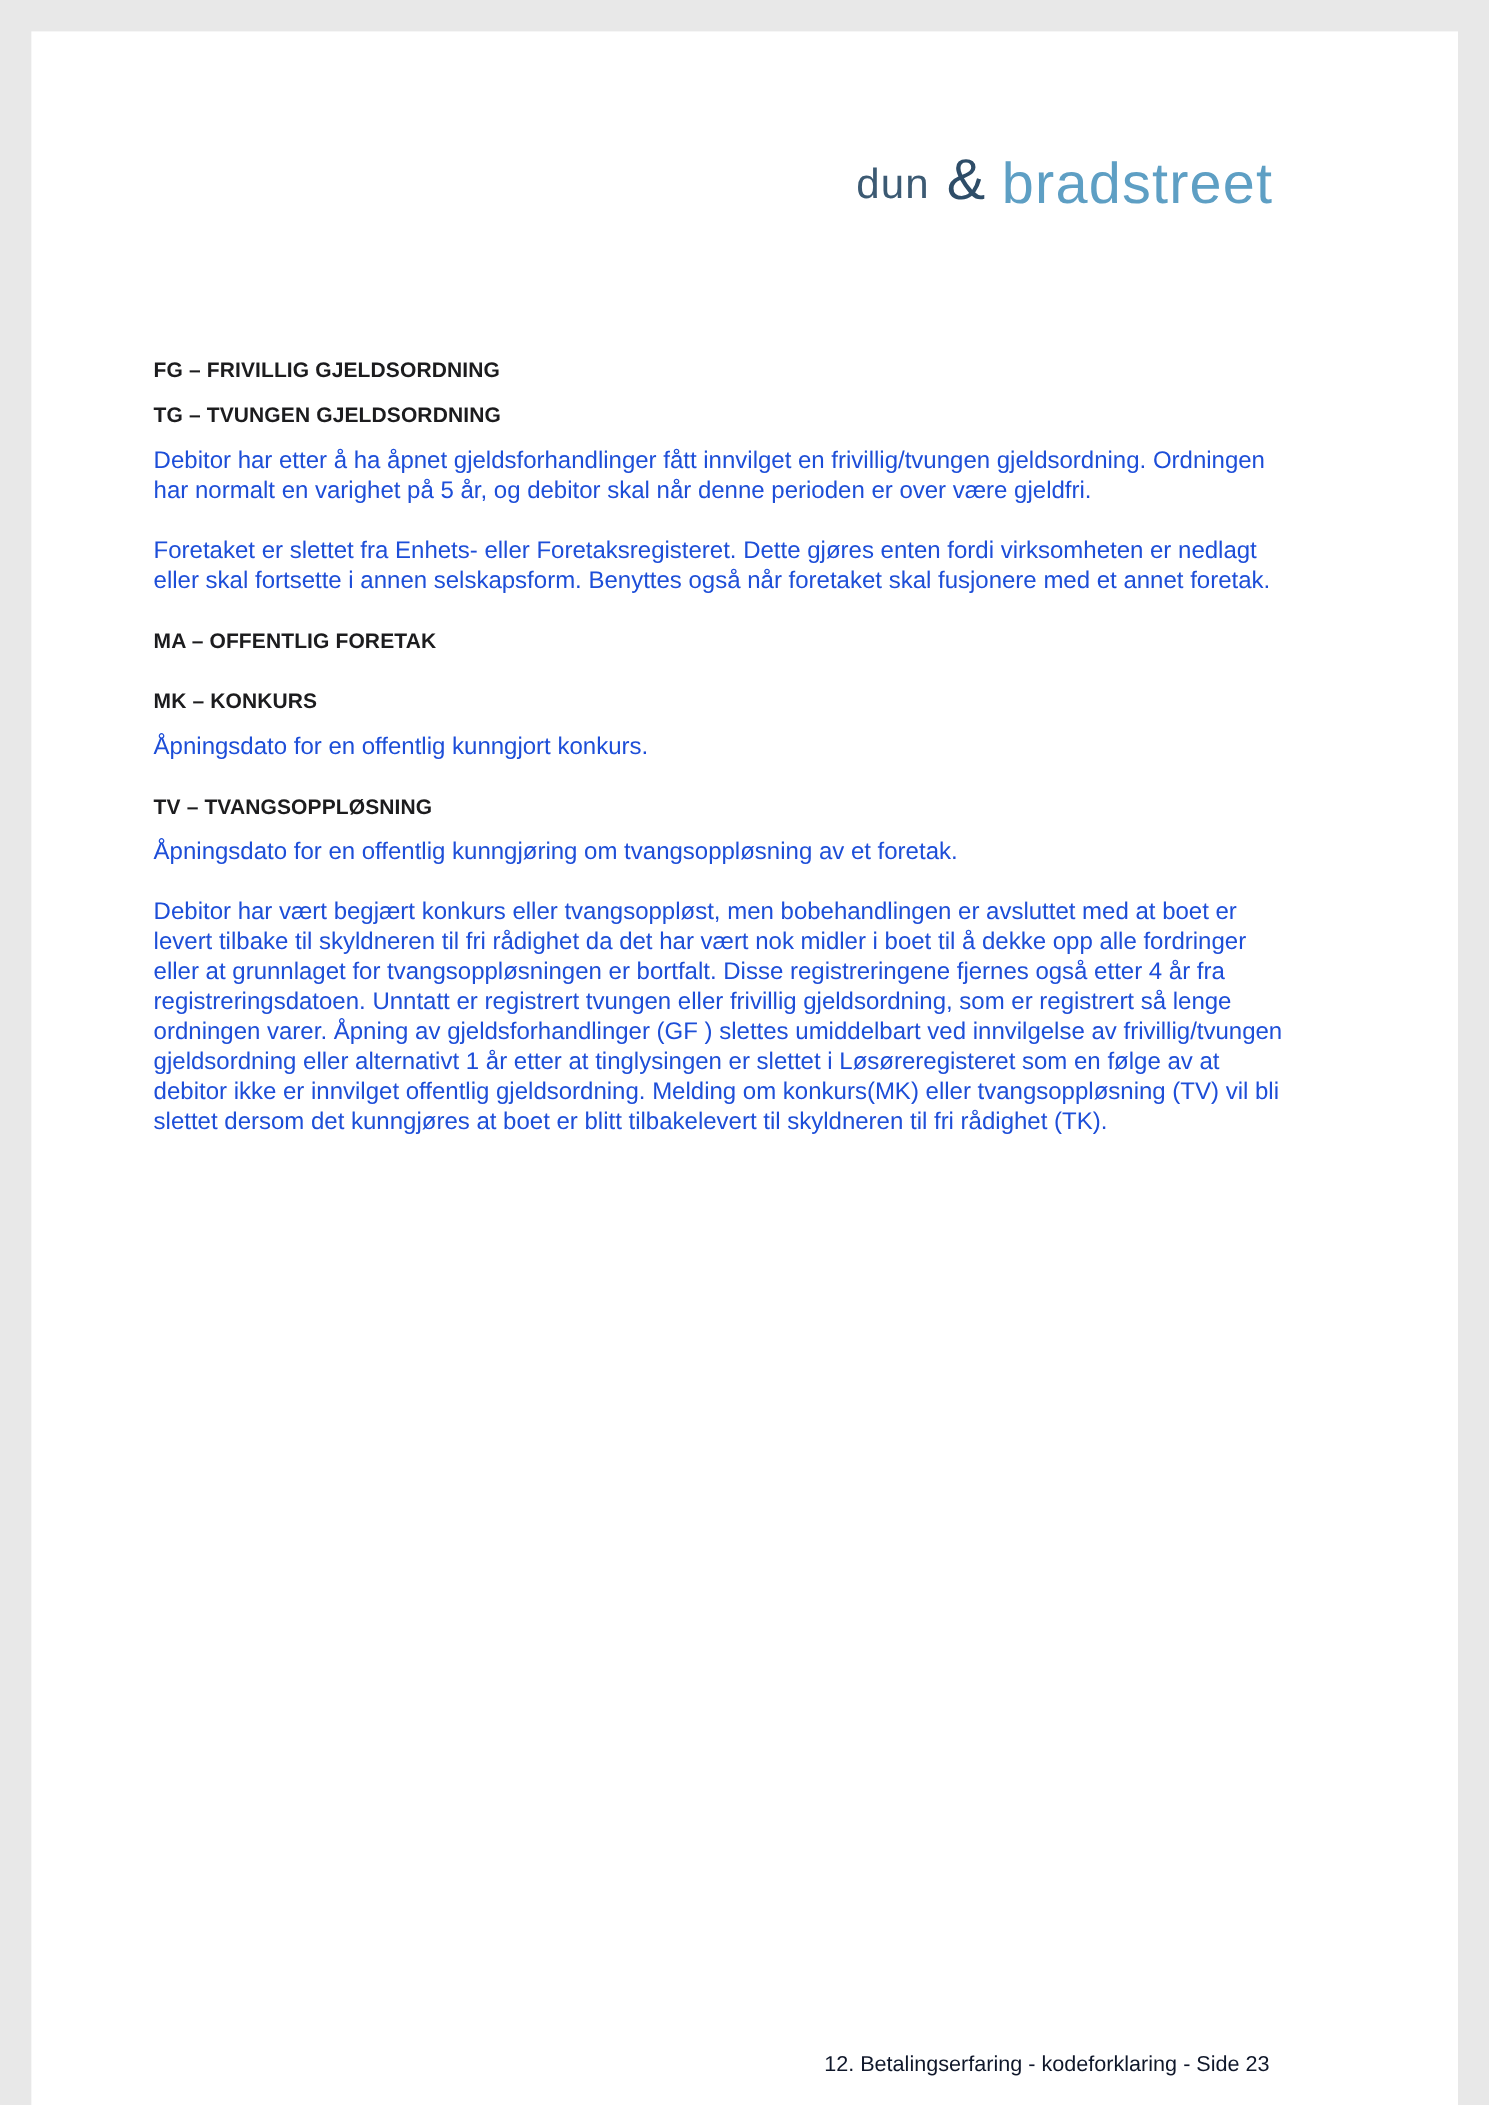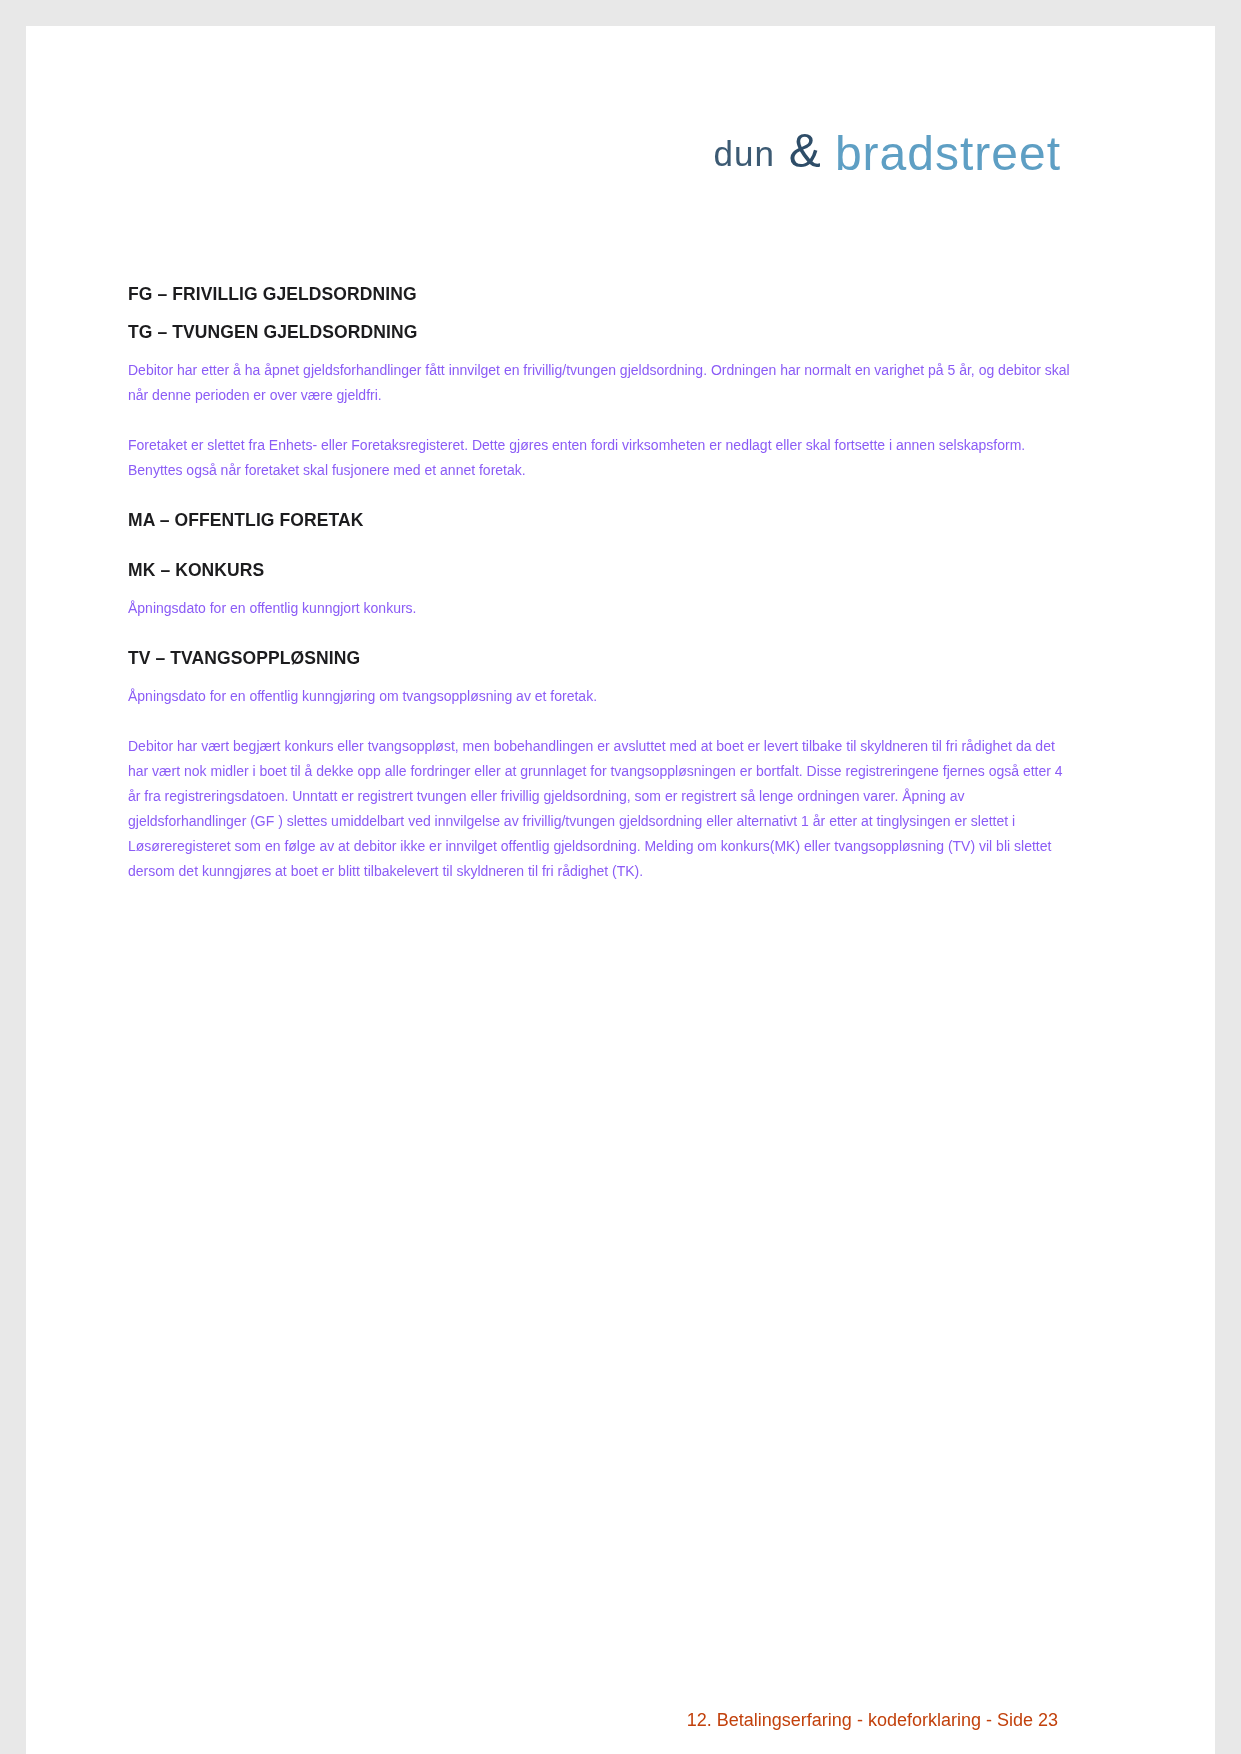--- a/index.html
+++ b/index.html
@@ -39,44 +39,44 @@
     margin: 0 1px;
     font-weight: 400;
   }
   .logo-bradstreet {
     font-size: 48px;
     letter-spacing: 1px;
   }
   
   main {
     position: absolute;
-    top: 230px;
+    top: 244px;
     left: 63px;
     width: 996px;
   }
   section { margin-bottom: 25px; }
   h2 {
     font-size: 17.5px;
     font-weight: bold;
     color: #1c1c1e;
     line-height: 25px;
     letter-spacing: 0.1px;
   }
   p {
-    font-size: 14px;
-    color: #8b5cf6;
+    font-size: 20px;
+    color: #1d4ed8;
     line-height: 25px;
   }
   
   footer {
     position: absolute;
     top: 1671px;
     right: 183px;
     font-size: 18px;
-    color: #c2410c;
+    color: #0f172a;
   }
 </style>
 </head>
 <body>
 
 <div class="page">
 
   <header>
     <div class="logo">
       <span class="logo-dun" style="color: rgb(60, 90, 115);">dun</span>

